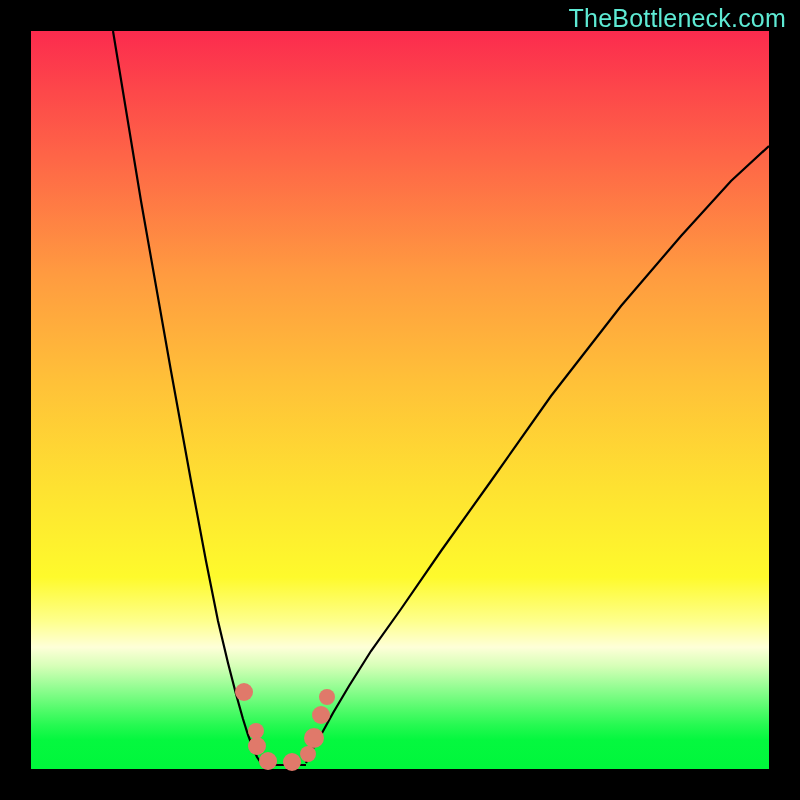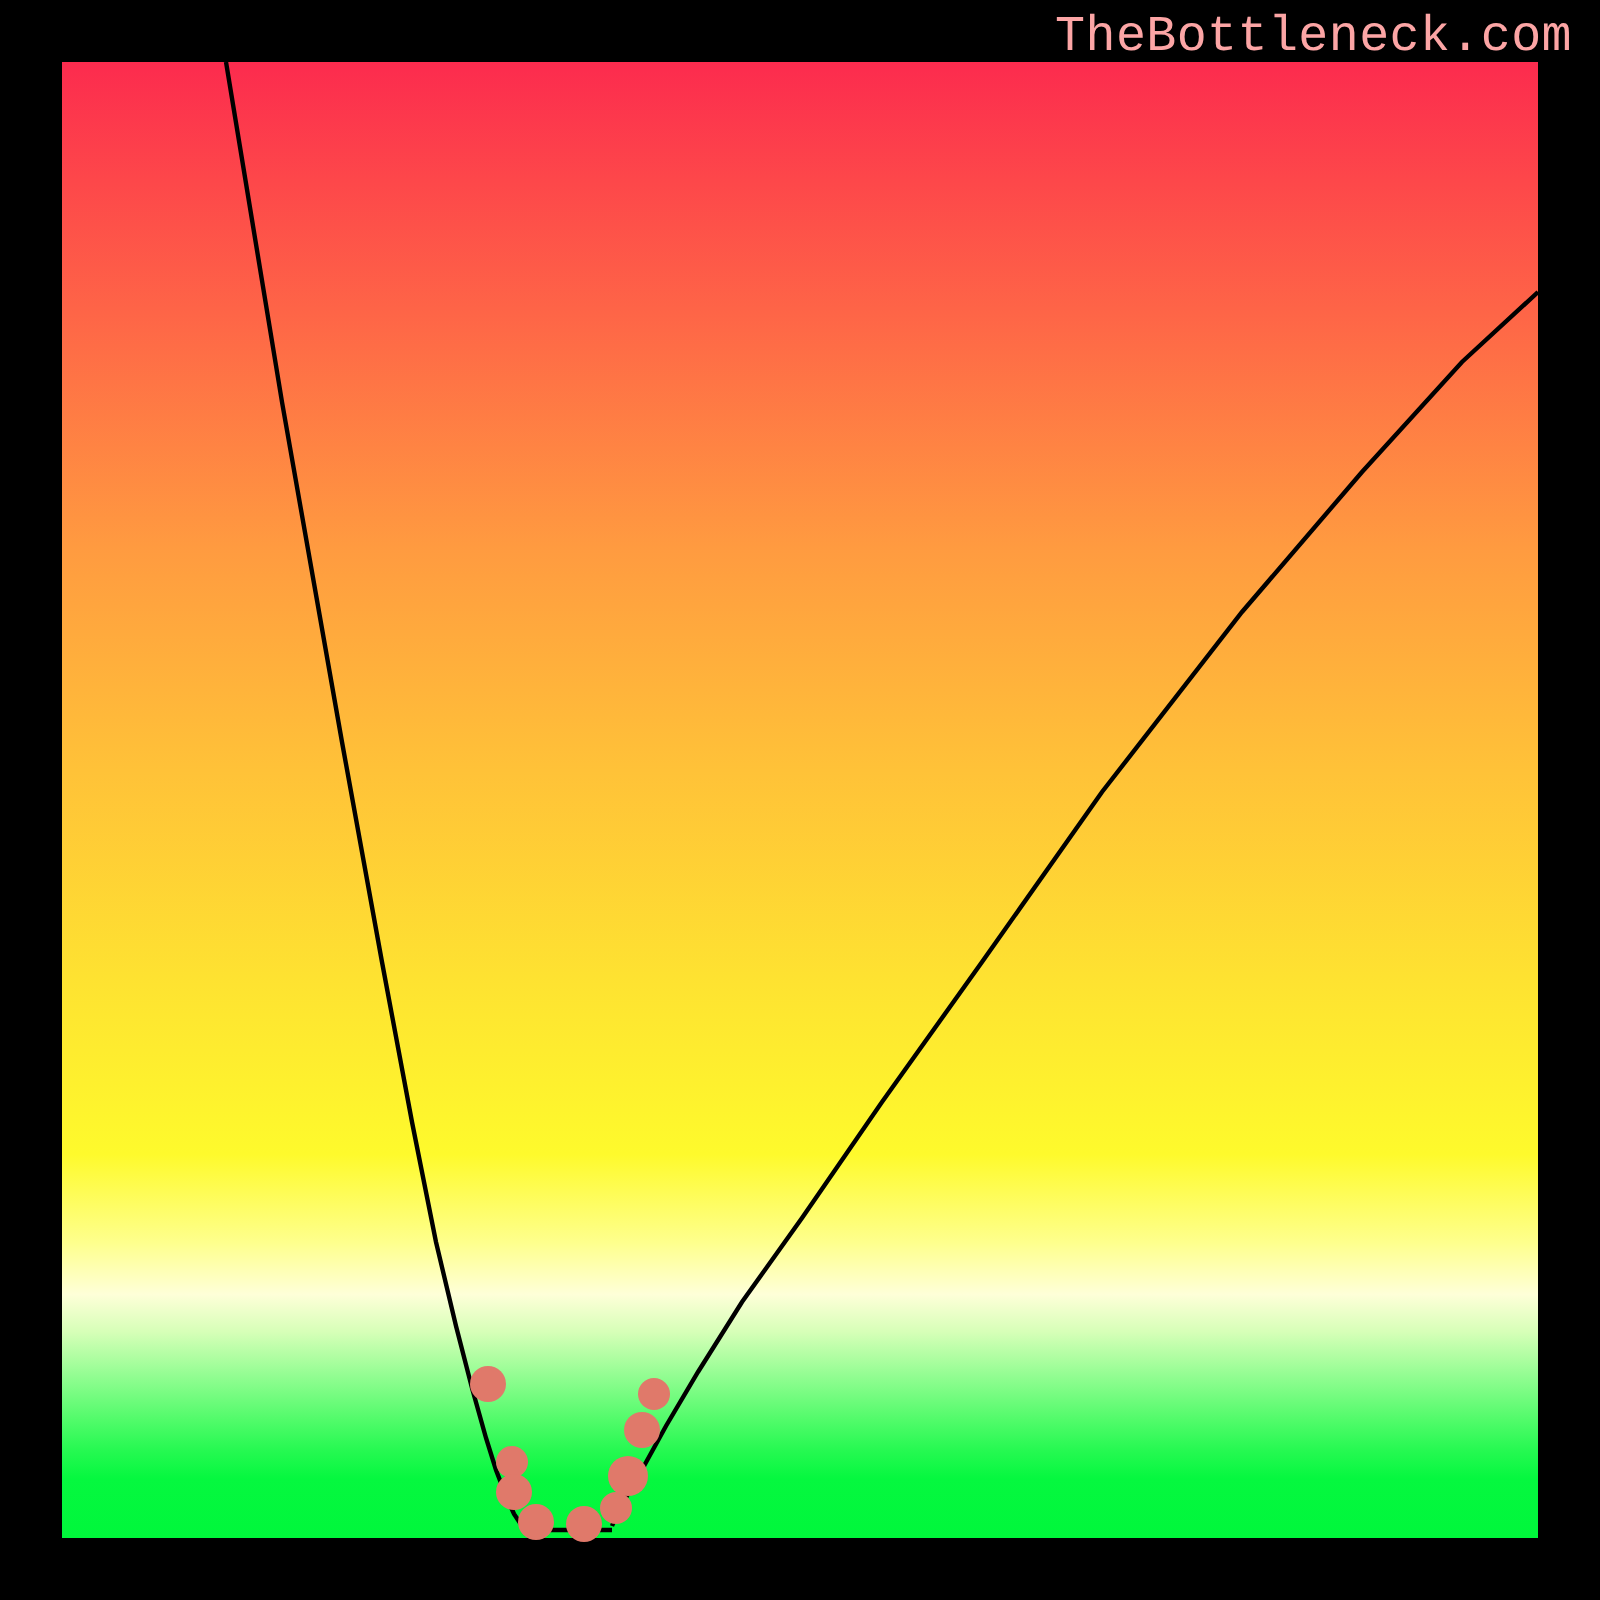--- a/index.html
+++ b/index.html
@@ -31,23 +31,23 @@
       #51fb6a 92%,
       #27f952 94%,
       #05f83f 96%,
       #00f73b 100%
     );
   }
   .watermark {
     position: absolute;
     top: 4px;
     right: 14px;
-    font-family: Liberation Mono, monospace;
+    font-family: Liberation Sans, sans-serif;
     font-size: 25px;
-    color: #fca5a5;
+    color: #5eead4;
     letter-spacing: 0.2px;
   }
   svg.curve {
     position: absolute;
     top: 0; left: 0;
     width: 738px; height: 738px;
   }
   .curve path {
     fill: none;
     stroke: #000;

